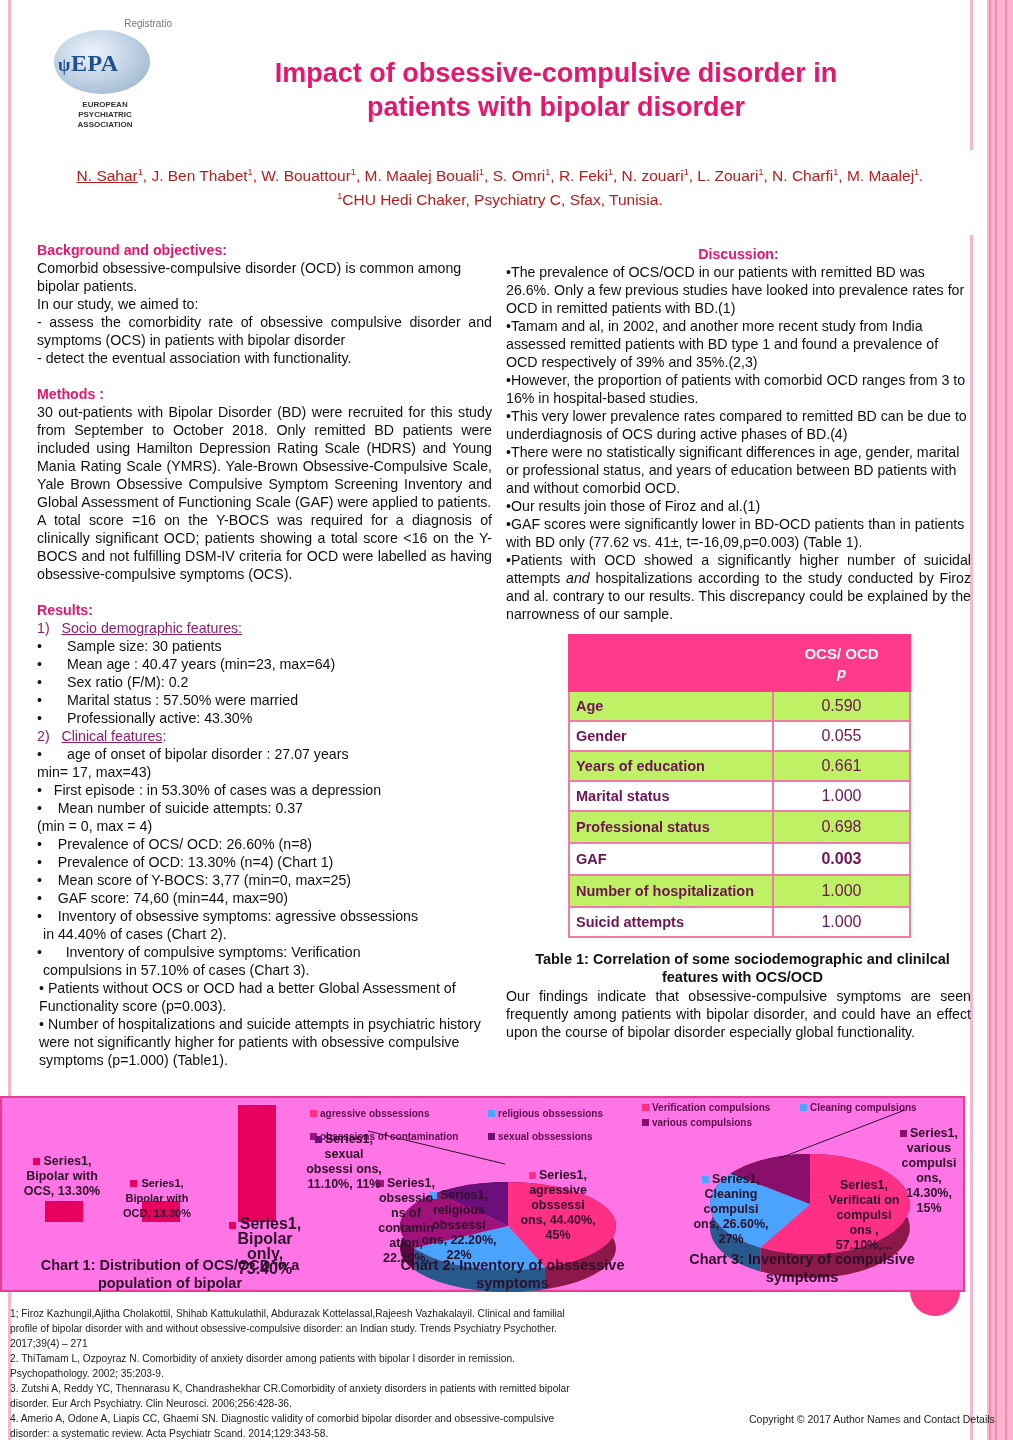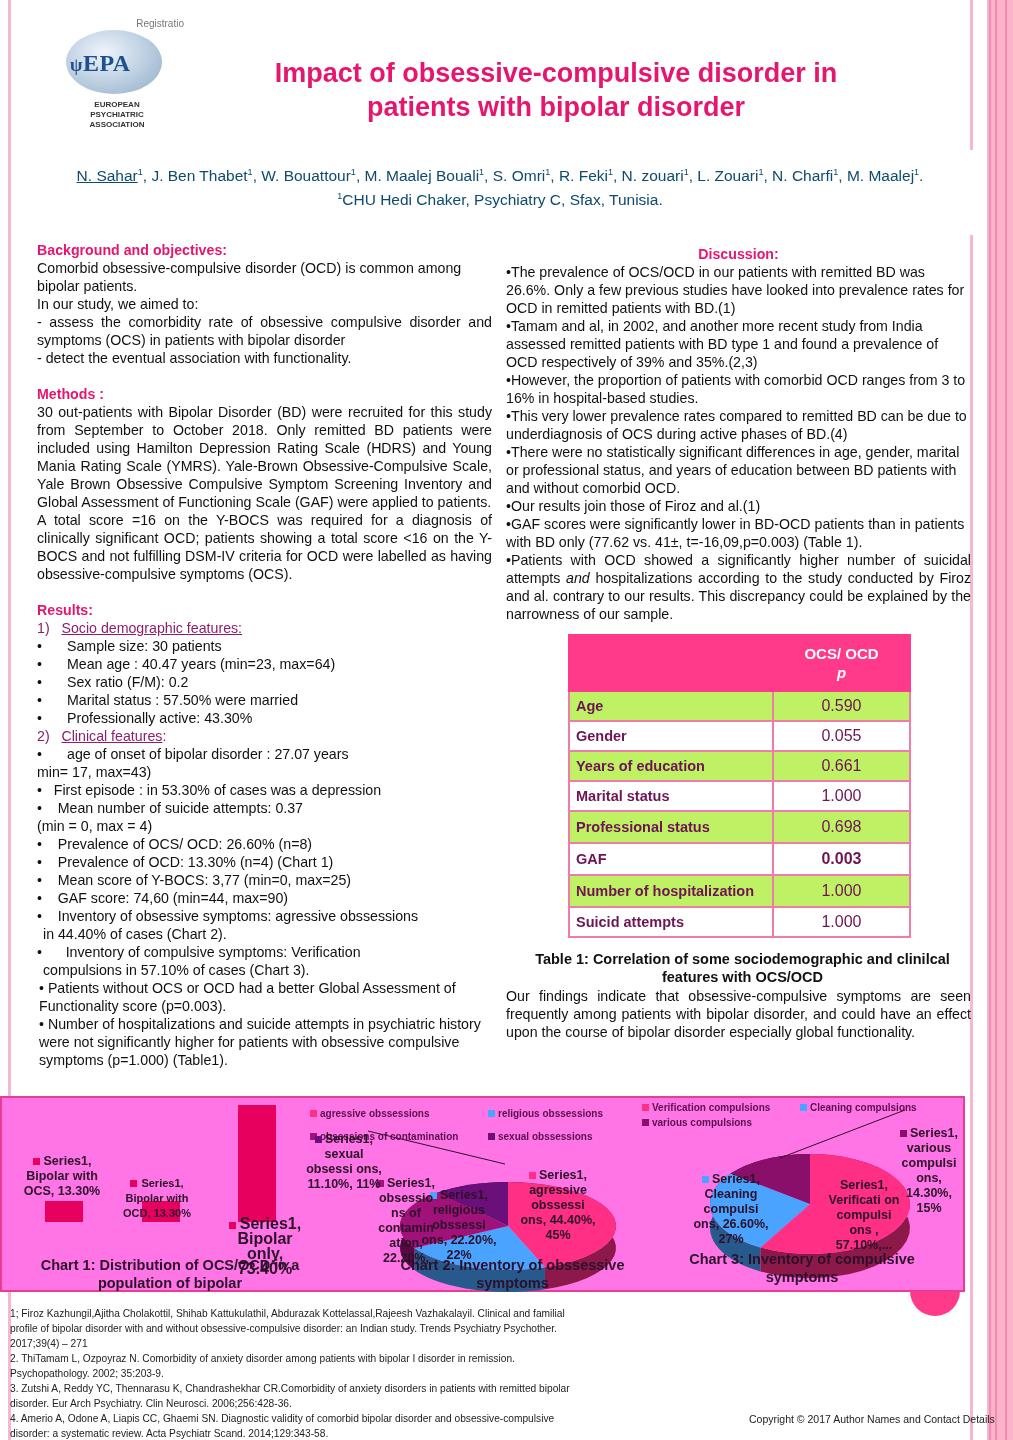--- a/index.html
+++ b/index.html
@@ -5,28 +5,28 @@
   html,body{margin:0;padding:0;}
   body{width:1013px;height:1440px;position:relative;background:#fff;overflow:hidden;font-family:"Liberation Sans",sans-serif;color:#111;}
   .abs{position:absolute;}
   
   .lb{left:8px;top:0;width:3px;height:1440px;background:#f7b8cf;}
   .rb1{left:970px;top:0;width:3px;height:1440px;background:#f7b8cf;}
   .rstripe{left:987px;top:0;width:26px;height:1440px;background:#fbb3cc;}
   .rstripe i{position:absolute;top:0;height:100%;width:2px;background:#f48bb2;}
   .gap{left:970px;width:4px;background:#fff;}
   
-  .logo{left:60px;top:18px;width:130px;height:115px;}
+  .logo{left:48px;top:18px;width:130px;height:115px;}
   .logo .reg{position:absolute;right:6px;top:0;font-size:10px;color:#777;}
   .logo .globe{position:absolute;left:6px;top:12px;width:96px;height:64px;border-radius:50%;background:radial-gradient(ellipse at 40% 35%,#eef4fa 0%,#b9cde0 55%,#8fa9c3 100%);}
   .logo .epa{position:absolute;left:10px;top:32px;font-family:"Liberation Serif",serif;font-size:24px;color:#1f4f8f;font-weight:bold;letter-spacing:0.5px;}
   .logo .assoc{position:absolute;left:12px;top:82px;font-size:8px;line-height:10px;font-weight:bold;text-align:center;width:90px;color:#333;}
   
   .title{left:200px;top:56px;width:712px;text-align:center;color:#e6166f;font-size:27px;font-weight:bold;line-height:34px;}
-  .authors{left:20px;top:162px;width:960px;text-align:center;color:#0c4a6e;font-size:15.5px;line-height:20px;}
+  .authors{left:20px;top:162px;width:960px;text-align:center;color:#b91c1c;font-size:15.5px;line-height:20px;}
   .authors u{text-decoration:underline;}
   .authors sup{font-size:9px;}
   
   .col{font-size:14.2px;line-height:18px;}
   .h{color:#e6166f;font-weight:bold;}
   .j{text-align:justify;}
   .sub{color:#8f1c6e;}
   .sub u{text-decoration:underline;}
   .bl{display:flex;}
   .bl .dot{width:30px;flex:none;}

